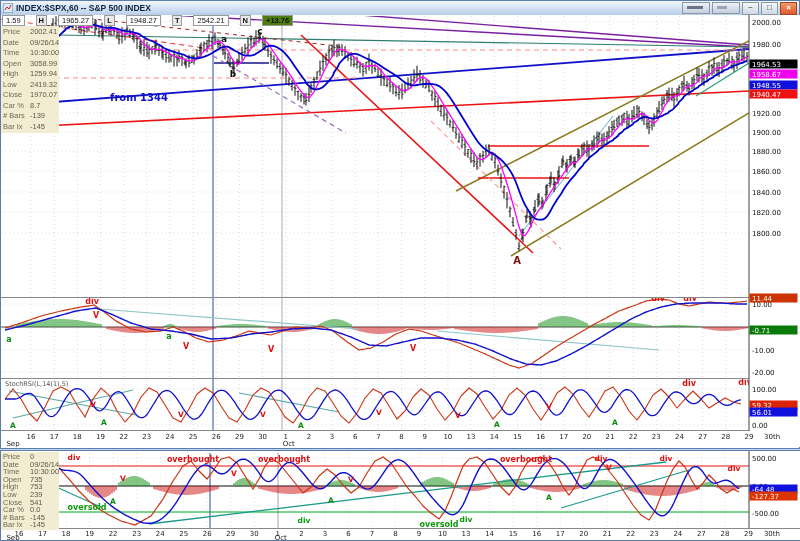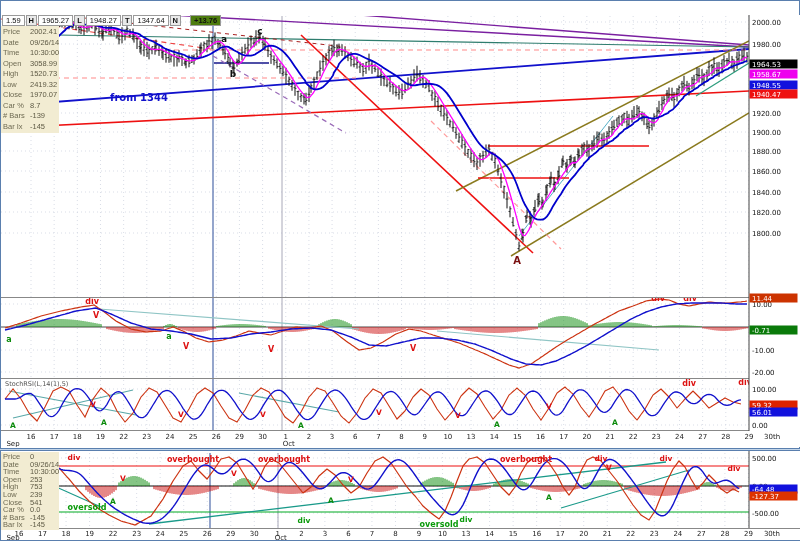--- a/index.html
+++ b/index.html
@@ -18,39 +18,55 @@
   .tbtn:after{content:"";position:absolute;left:4px;top:3px;width:16px;height:3px;background:#6b7585;}
   .tbtn.t2:after{width:10px;background:#9aa4b2;}
   .wbtn{width:15px;height:11px;font-size:8px;line-height:10px;text-align:center;color:#333;
         background:linear-gradient(#f4f7fa,#cfd9e4);border:1px solid #8898ab;}
   .wbtn.close{background:linear-gradient(#f09a6a,#dd5a2c);color:#fff;font-weight:bold;border-color:#a34а22;border:1px solid #a3442с;}
   .wbtn.close{border:1px solid #a34422;}
   svg{position:absolute;left:0;display:block;}
   #svg-main{top:14px;}
   #svg-bottom{top:0px;}
   svg text{font-family:"DejaVu Sans","Liberation Sans",sans-serif;}
-  #quote-bar{position:absolute;top:15px;left:2px;display:flex;gap:1px;z-index:6;}
+  #quote-bar{position:absolute;top:15px;left:2px;display:flex;gap:11px;z-index:6;}
   .qcell{background:#fff;border:1px solid #9a9a9a;font-size:7.5px;line-height:9px;height:9px;
          padding:0 3px;color:#111;white-space:nowrap;}
   .qcell.k{background:#e9e9e9;font-weight:bold;padding:0 2px;}
-  .qcell.hl{background:#4d7c0f;font-weight:bold;margin-left:8px;}
+  .qcell.hl{background:#4d7c0f;font-weight:bold;}
   .dpanel{position:absolute;left:1px;width:58px;background:#f2ecd2;z-index:5;padding:1px 2px;
           box-sizing:border-box;}
   .prow{display:flex;font-size:7.5px;color:#6e6a52;}
   #main-panel{top:26px;} #main-panel .prow{line-height:10.5px;}
   #bottom-panel{top:452px;} #bottom-panel .prow{line-height:7.6px;}
   .pk{width:27px;flex:none;}
   .pv{flex:1;color:#5e5a45;}
 </style>
 </head>
 <body>
 
 <div class="screen">
 
   <div class="win" id="main-win">
+    <div class="titlebar">
+      <span class="wicon">
+        <svg width="10" height="10" style="position:static">
+          <rect x="0" y="0" width="10" height="10" fill="#dce8f4" stroke="#5a7fae" stroke-width="1"></rect>
+          <polyline points="2,7 4,4 6,6 8,2" fill="none" stroke="#cc2222" stroke-width="1"></polyline>
+        </svg>
+      </span>
+      <span class="wtitle">INDEX:$SPX,60 -- S&amp;P 500 INDEX</span>
+      <span class="wbtns">
+        <span class="tbtn"></span>
+        <span class="tbtn t2"></span>
+        <span class="wbtn">−</span>
+        <span class="wbtn">□</span>
+        <span class="wbtn close">×</span>
+      </span>
+    </div>
     <svg id="svg-main" width="800" height="432" viewBox="0 14 800 432">
         <rect x="0" y="14" width="800" height="432" fill="#ffffff"></rect>
         <line x1="0" y1="21" x2="748" y2="21" stroke="#c9cfdd" stroke-width="0.7" stroke-dasharray="1,3"></line>
         <line x1="0" y1="43" x2="748" y2="43" stroke="#c9cfdd" stroke-width="0.7" stroke-dasharray="1,3"></line>
         <line x1="0" y1="112" x2="748" y2="112" stroke="#c9cfdd" stroke-width="0.7" stroke-dasharray="1,3"></line>
         <line x1="0" y1="131" x2="748" y2="131" stroke="#c9cfdd" stroke-width="0.7" stroke-dasharray="1,3"></line>
         <line x1="0" y1="150" x2="748" y2="150" stroke="#c9cfdd" stroke-width="0.7" stroke-dasharray="1,3"></line>
         <line x1="0" y1="170" x2="748" y2="170" stroke="#c9cfdd" stroke-width="0.7" stroke-dasharray="1,3"></line>
         <line x1="0" y1="191" x2="748" y2="191" stroke="#c9cfdd" stroke-width="0.7" stroke-dasharray="1,3"></line>
         <line x1="0" y1="211" x2="748" y2="211" stroke="#c9cfdd" stroke-width="0.7" stroke-dasharray="1,3"></line>
@@ -1864,21 +1880,21 @@
       </svg>
   </div>
 
   <div id="quote-bar">
       <span class="qcell">1.59</span>
       <span class="qcell k">H</span>
       <span class="qcell">1965.27</span>
       <span class="qcell k">L</span>
       <span class="qcell">1948.27</span>
       <span class="qcell k">T</span>
-      <span class="qcell">1347.64</span>
+      <span class="qcell">2542.21</span>
       <span class="qcell k">N</span>
       <span class="qcell hl">+13.76</span>
     </div>
   <div class="dpanel" id="main-panel">
       <div class="prow">
         <span class="pk">Price</span>
         <span class="pv">2002.41</span>
       </div>
       <div class="prow">
         <span class="pk">Date</span>
@@ -1887,21 +1903,21 @@
       <div class="prow">
         <span class="pk">Time</span>
         <span class="pv">10:30:00</span>
       </div>
       <div class="prow">
         <span class="pk">Open</span>
         <span class="pv">3058.99</span>
       </div>
       <div class="prow">
         <span class="pk">High</span>
-        <span class="pv">1520.73</span>
+        <span class="pv">1259.94</span>
       </div>
       <div class="prow">
         <span class="pk">Low</span>
         <span class="pv">2419.32</span>
       </div>
       <div class="prow">
         <span class="pk">Close</span>
         <span class="pv">1970.07</span>
       </div>
       <div class="prow">
@@ -1925,21 +1941,21 @@
       <div class="prow">
         <span class="pk">Date</span>
         <span class="pv">09/26/14</span>
       </div>
       <div class="prow">
         <span class="pk">Time</span>
         <span class="pv">10:30:00</span>
       </div>
       <div class="prow">
         <span class="pk">Open</span>
-        <span class="pv">253</span>
+        <span class="pv">735</span>
       </div>
       <div class="prow">
         <span class="pk">High</span>
         <span class="pv">753</span>
       </div>
       <div class="prow">
         <span class="pk">Low</span>
         <span class="pv">239</span>
       </div>
       <div class="prow">

